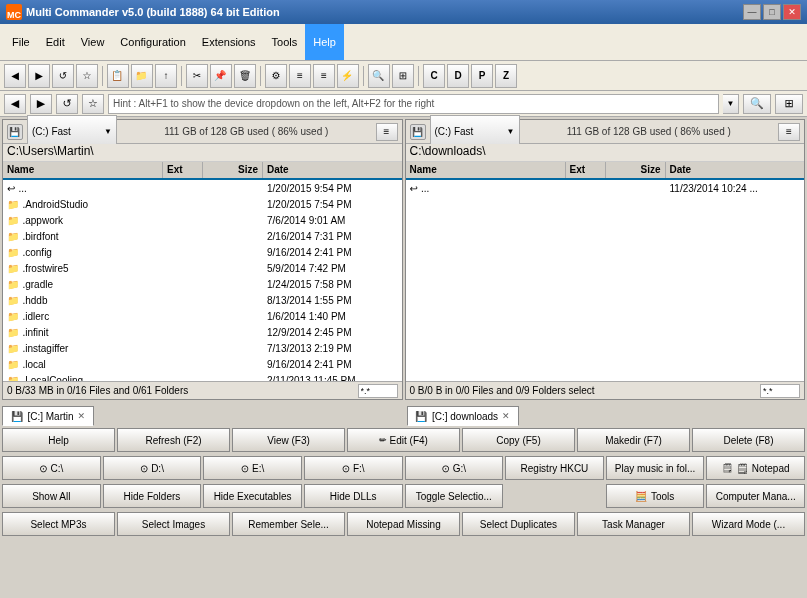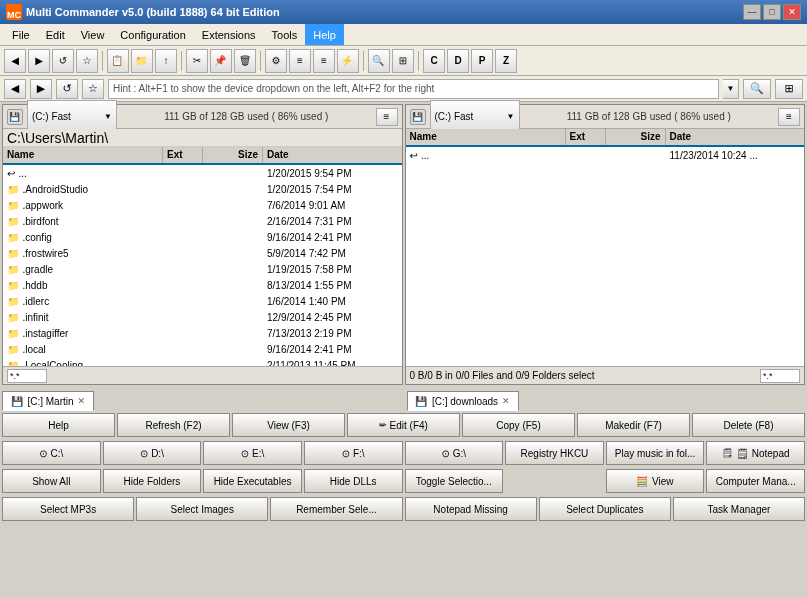--- a/index.html
+++ b/index.html
@@ -29,21 +29,21 @@
     .title-btn {
       width: 18px; height: 16px; background: #c0c0c0; border: 1px solid #888;
       display: flex; align-items: center; justify-content: center; font-size: 9px;
       cursor: pointer; color: #333;
     }
     .title-btn.close { background: #e05050; color: white; }
 
     
     #menu-bar {
       background: #f0ece0;
-      height: 22px;
+      height: 37px;
       display: flex;
       align-items: center;
       border-bottom: 1px solid #aaa;
       padding: 0 4px;
     }
     .menu-item {
       padding: 2px 8px;
       cursor: pointer;
       font-size: 11px;
       height: 100%;
@@ -153,24 +153,23 @@
       font-size: 10px;
       display: flex; align-items: center; padding: 16px 4px;
       cursor: pointer; min-width: 90px;
     }
     .drive-arrow { font-size: 8px; margin-left: auto; }
     .disk-info { font-size: 10px; color: #333; flex: 1; text-align: center; }
     .panel-path {
       background: #e8e4dc;
       height: 18px;
       display: flex;
-      align-items: center;
       padding: 0 4px;
       border-bottom: 1px solid #ccc;
-      font-size: 14px;
+      font-size: 12px;
     }
     .col-headers {
       display: flex;
       background: #d4d0c8;
       height: 18px;
       border-bottom: 2px solid #0369a1;
       font-weight: bold;
       font-size: 10px;
     }
     .col-name { width: 160px; padding: 2px 4px; border-right: 1px solid #aaa; }
@@ -394,21 +393,21 @@
         <div class="file-row">
           <div class="file-name"><span class="folder-icon file-icon">📁</span>.frostwire5</div>
           <div class="file-ext"></div>
           <div class="file-size"><span class="dir-tag"><dir></dir></span></div>
           <div class="file-date">5/9/2014 7:42 PM</div>
         </div>
         <div class="file-row">
           <div class="file-name"><span class="folder-icon file-icon">📁</span>.gradle</div>
           <div class="file-ext"></div>
           <div class="file-size"><span class="dir-tag"><dir></dir></span></div>
-          <div class="file-date">1/19/2015 7:58 PM</div>
+          <div class="file-date">1/24/2015 7:58 PM</div>
         </div>
         <div class="file-row">
           <div class="file-name"><span class="folder-icon file-icon">📁</span>.hddb</div>
           <div class="file-ext"></div>
           <div class="file-size"><span class="dir-tag"><dir></dir></span></div>
           <div class="file-date">8/13/2014 1:55 PM</div>
         </div>
         <div class="file-row">
           <div class="file-name"><span class="folder-icon file-icon">📁</span>.idlerc</div>
           <div class="file-ext"></div>
@@ -434,34 +433,38 @@
           <div class="file-date">9/16/2014 2:41 PM</div>
         </div>
         <div class="file-row">
           <div class="file-name"><span class="folder-icon file-icon">📁</span>.LocalCooling</div>
           <div class="file-ext"></div>
           <div class="file-size"><span class="dir-tag"><dir></dir></span></div>
           <div class="file-date">2/11/2013 11:45 PM</div>
         </div>
       </div>
     <div class="panel-status">
+      <span>0 B/33 MB in 0/16 Files and 0/61 Folders</span>
       <input class="filter-box" value="*.*" style="">
     </div>
   </div>
 
   <div class="file-panel">
     <div class="panel-header">
       <div class="drive-icon">💾</div>
       <div class="drive-select">
         <span>(C:) Fast</span>
         <span class="drive-arrow">▼</span>
       </div>
       <span class="disk-info">111 GB of 128 GB used ( 86% used )</span>
       <div class="tb-btn" style="width:18px;height:18px">≡</div>
     </div>
+    <div class="panel-path">
+      <span>C:\downloads\</span>
+    </div>
     <div class="col-headers">
       <div class="col-name">Name</div>
       <div class="col-ext">Ext</div>
       <div class="col-size">Size</div>
       <div class="col-date">Date</div>
     </div>
     <div class="file-list" id="right-file-list">
     <div class="file-row">
           <div class="file-name"><span style="font-size:10px">↩</span>...</div>
           <div class="file-ext"></div>
@@ -559,21 +562,21 @@
     <span>Hide Executables</span>
   </div>
   <div class="action-btn">
     <span>Hide DLLs</span>
   </div>
   <div class="action-btn">
     <span>Toggle Selectio...</span>
   </div>
   <div class="action-btn" style="background:#d4d0c8;border-color:#d4d0c8;"></div>
   <div class="action-btn with-icon">
-    <span>🧮 View</span>
+    <span>🧮 Tools</span>
   </div>
   <div class="action-btn">
     <span>Computer Mana...</span>
   </div>
 </div>
 
 <div id="btn-row-4" style="display:flex;height:28px;background:#d4d0c8;padding:2px;gap:2px;">
   <div class="action-btn">
     <span>Select MP3s</span>
   </div>
@@ -585,13 +588,16 @@
   </div>
   <div class="action-btn">
     <span>Notepad Missing</span>
   </div>
   <div class="action-btn">
     <span>Select Duplicates</span>
   </div>
   <div class="action-btn">
     <span>Task Manager</span>
   </div>
+  <div class="action-btn">
+    <span>Wizard Mode (...</span>
+  </div>
 </div>
 
 </body></html>

